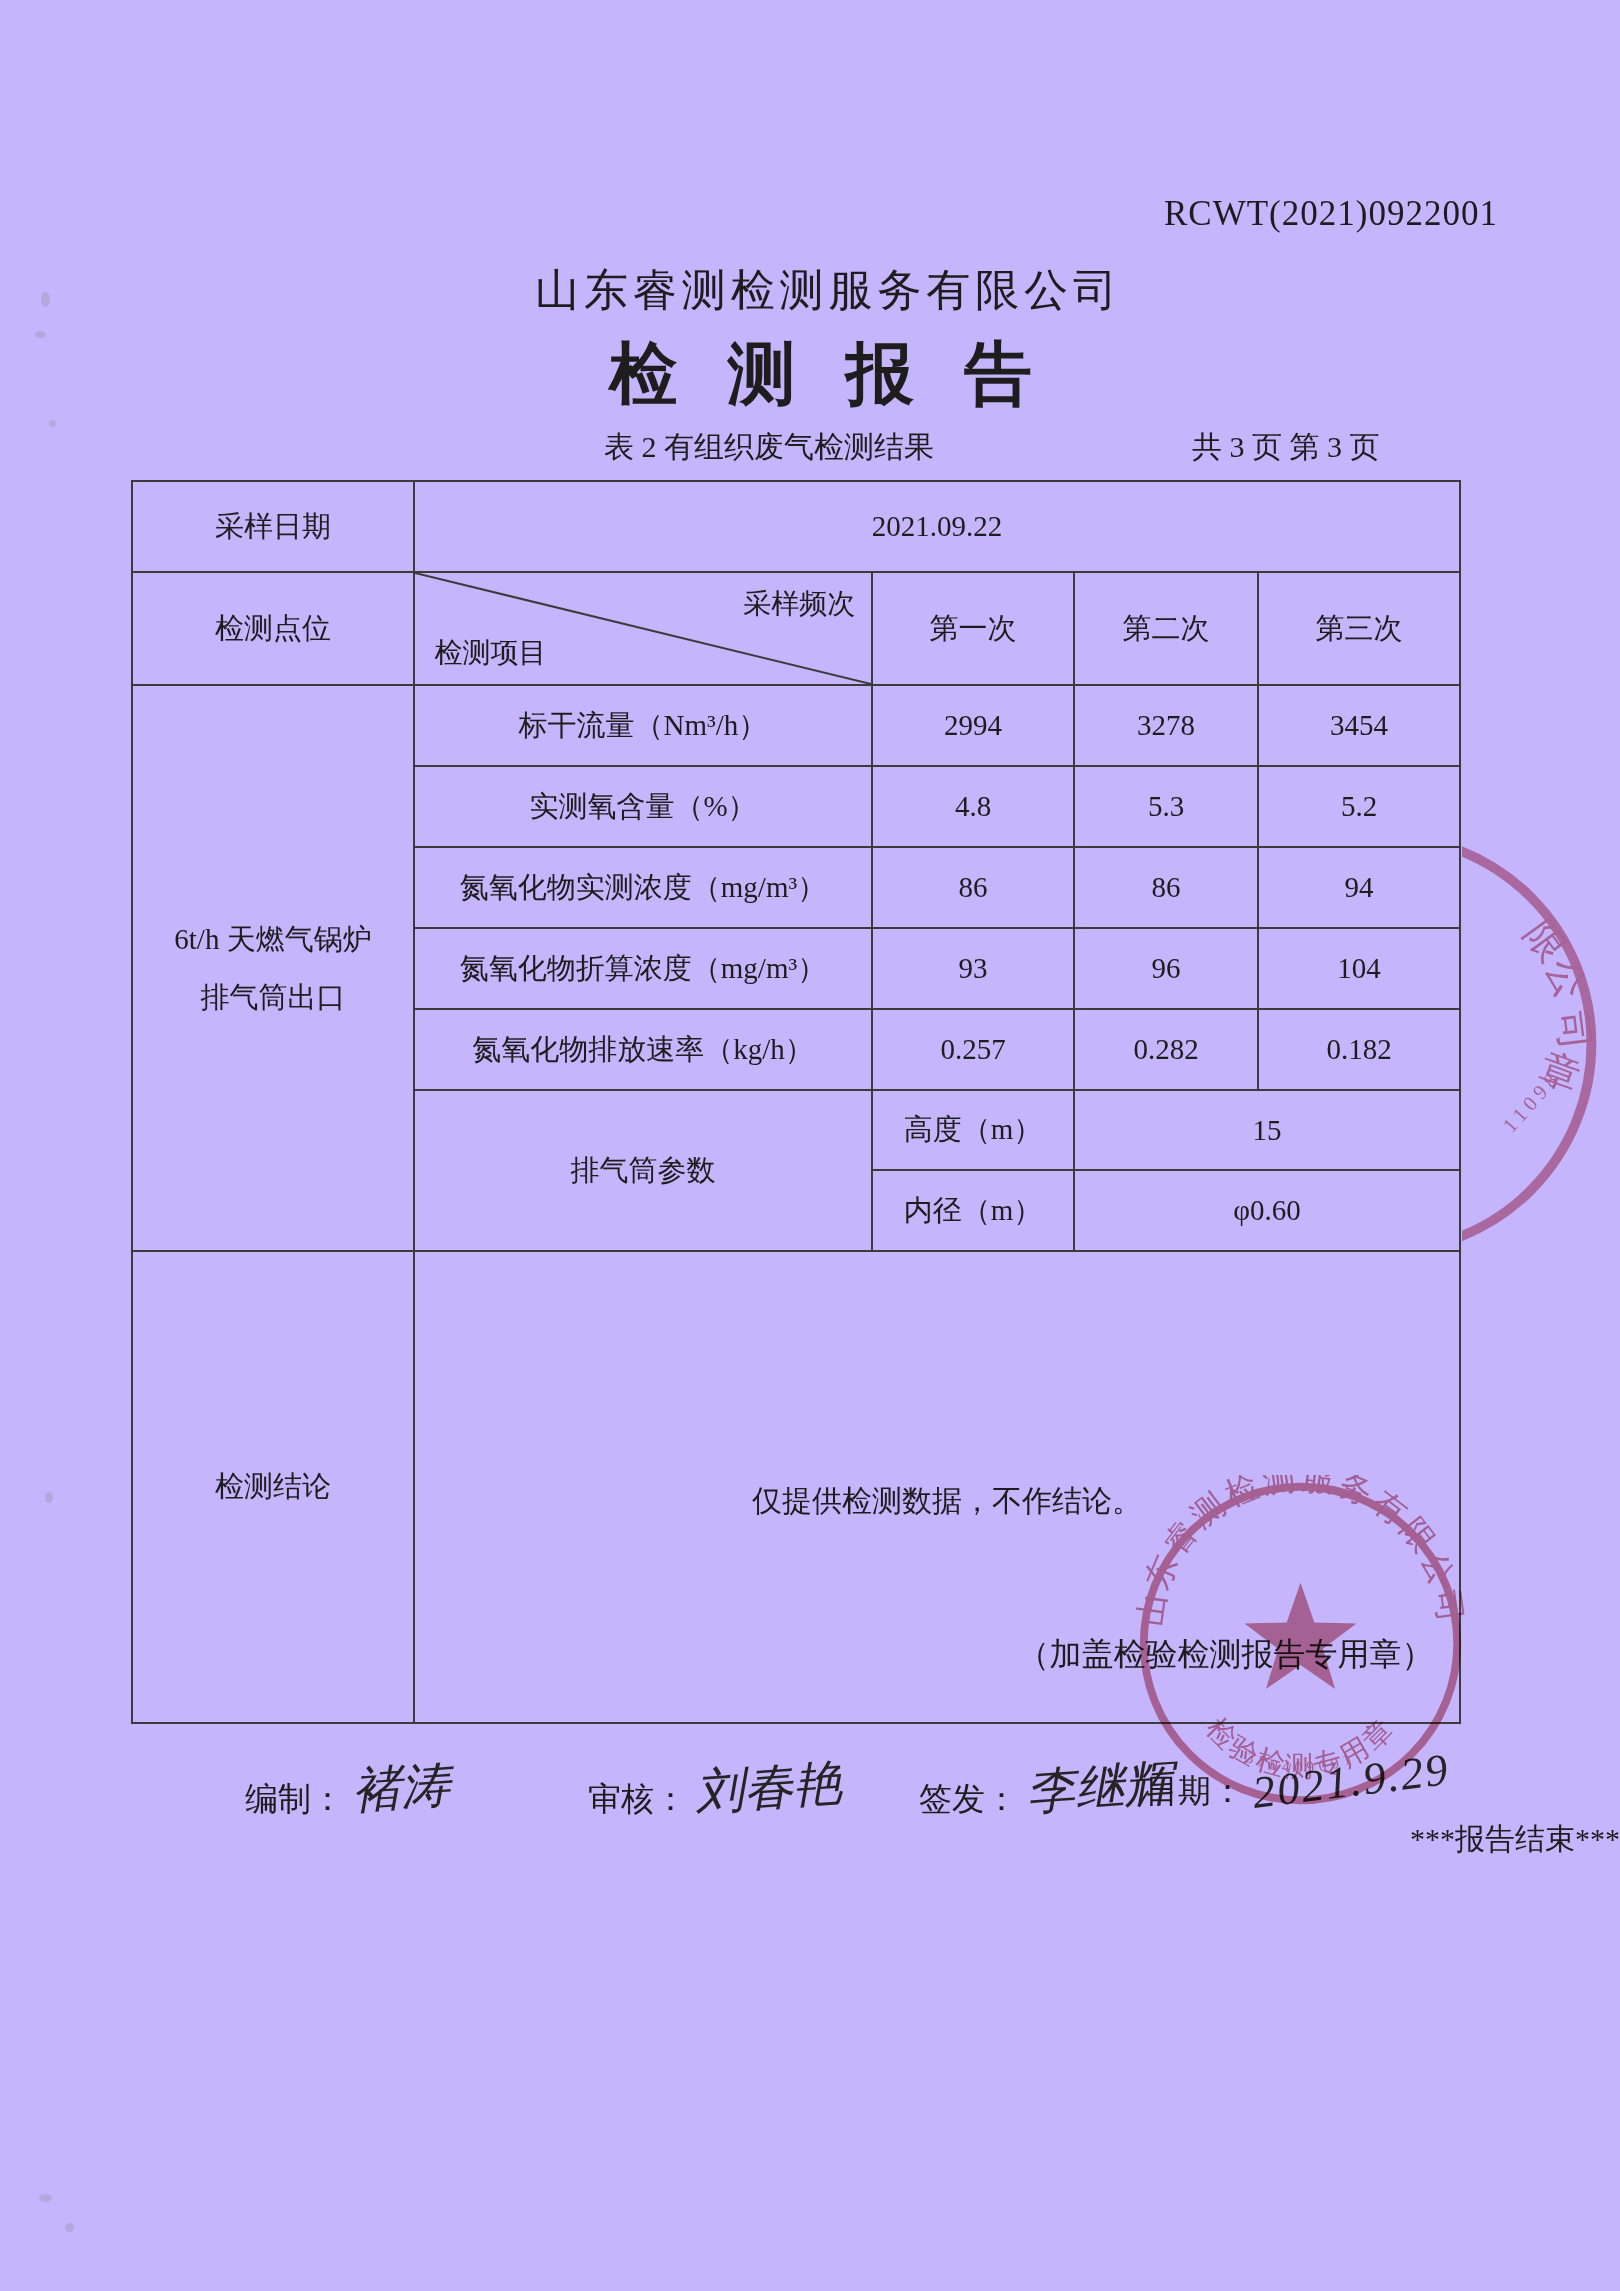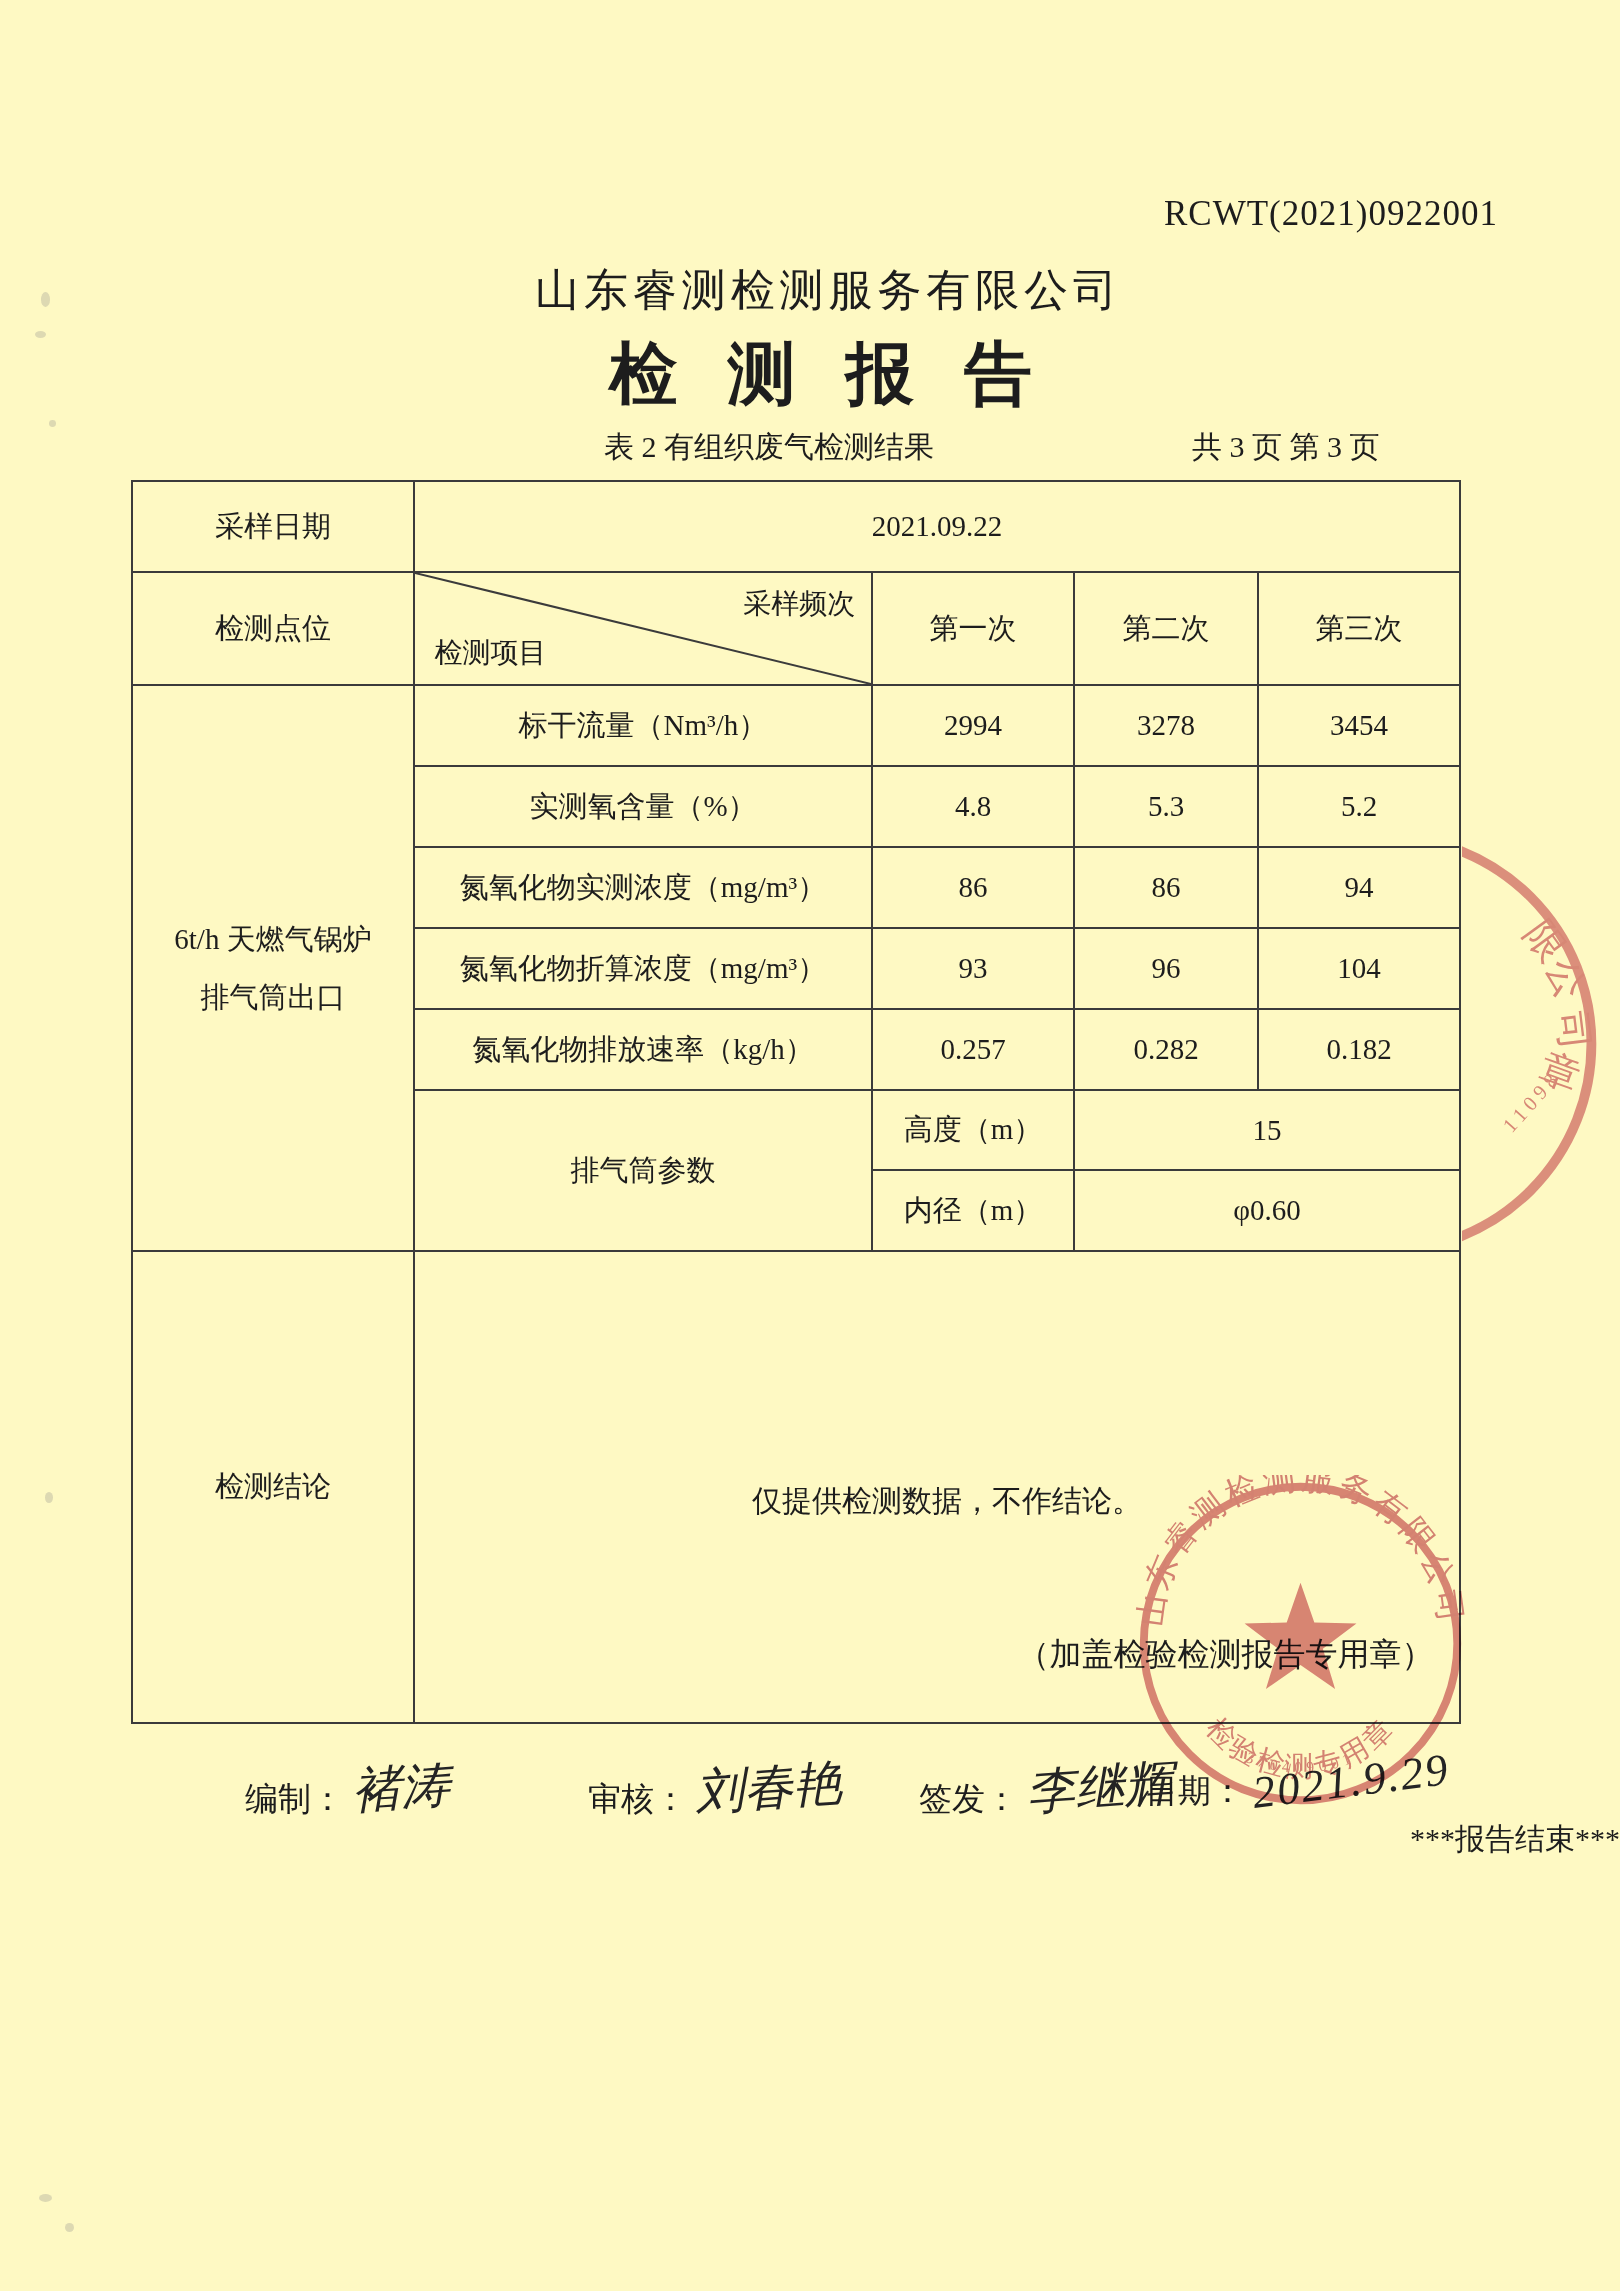--- a/index.html
+++ b/index.html
@@ -1,16 +1,16 @@
 <!DOCTYPE html>
 <html><head>
 <meta charset="utf-8">
 <style>
   html,body{margin:0;padding:0;background:#888;}
-  .page{position:relative;width:1620px;height:2292px;background:#fef9c3;overflow:hidden;
+  .page{position:relative;width:1620px;height:2292px;background:#c4b5fd;overflow:hidden;
         font-family:"Liberation Serif","DejaVu Serif",serif;color:#1d1d1d;margin:0 auto;}
   .report-no{position:absolute;left:1164px;top:194px;font-size:35px;letter-spacing:1px;}
   .company{position:absolute;left:37px;right:0;top:261px;text-align:center;font-size:44px;letter-spacing:4.9px;}
   .big-title{position:absolute;left:37px;right:0;top:329px;text-align:center;font-size:68px;font-weight:700;
              letter-spacing:15.7px;font-family:"Liberation Sans","DejaVu Sans",sans-serif;}
   .caption{position:absolute;left:604px;top:427px;font-size:30px;}
   .pagination{position:absolute;left:1192px;top:427px;font-size:30px;}
 
   table.results{position:absolute;left:131px;top:480px;width:1328px;border-collapse:collapse;table-layout:fixed;
                 border:2.9px solid #333;}

